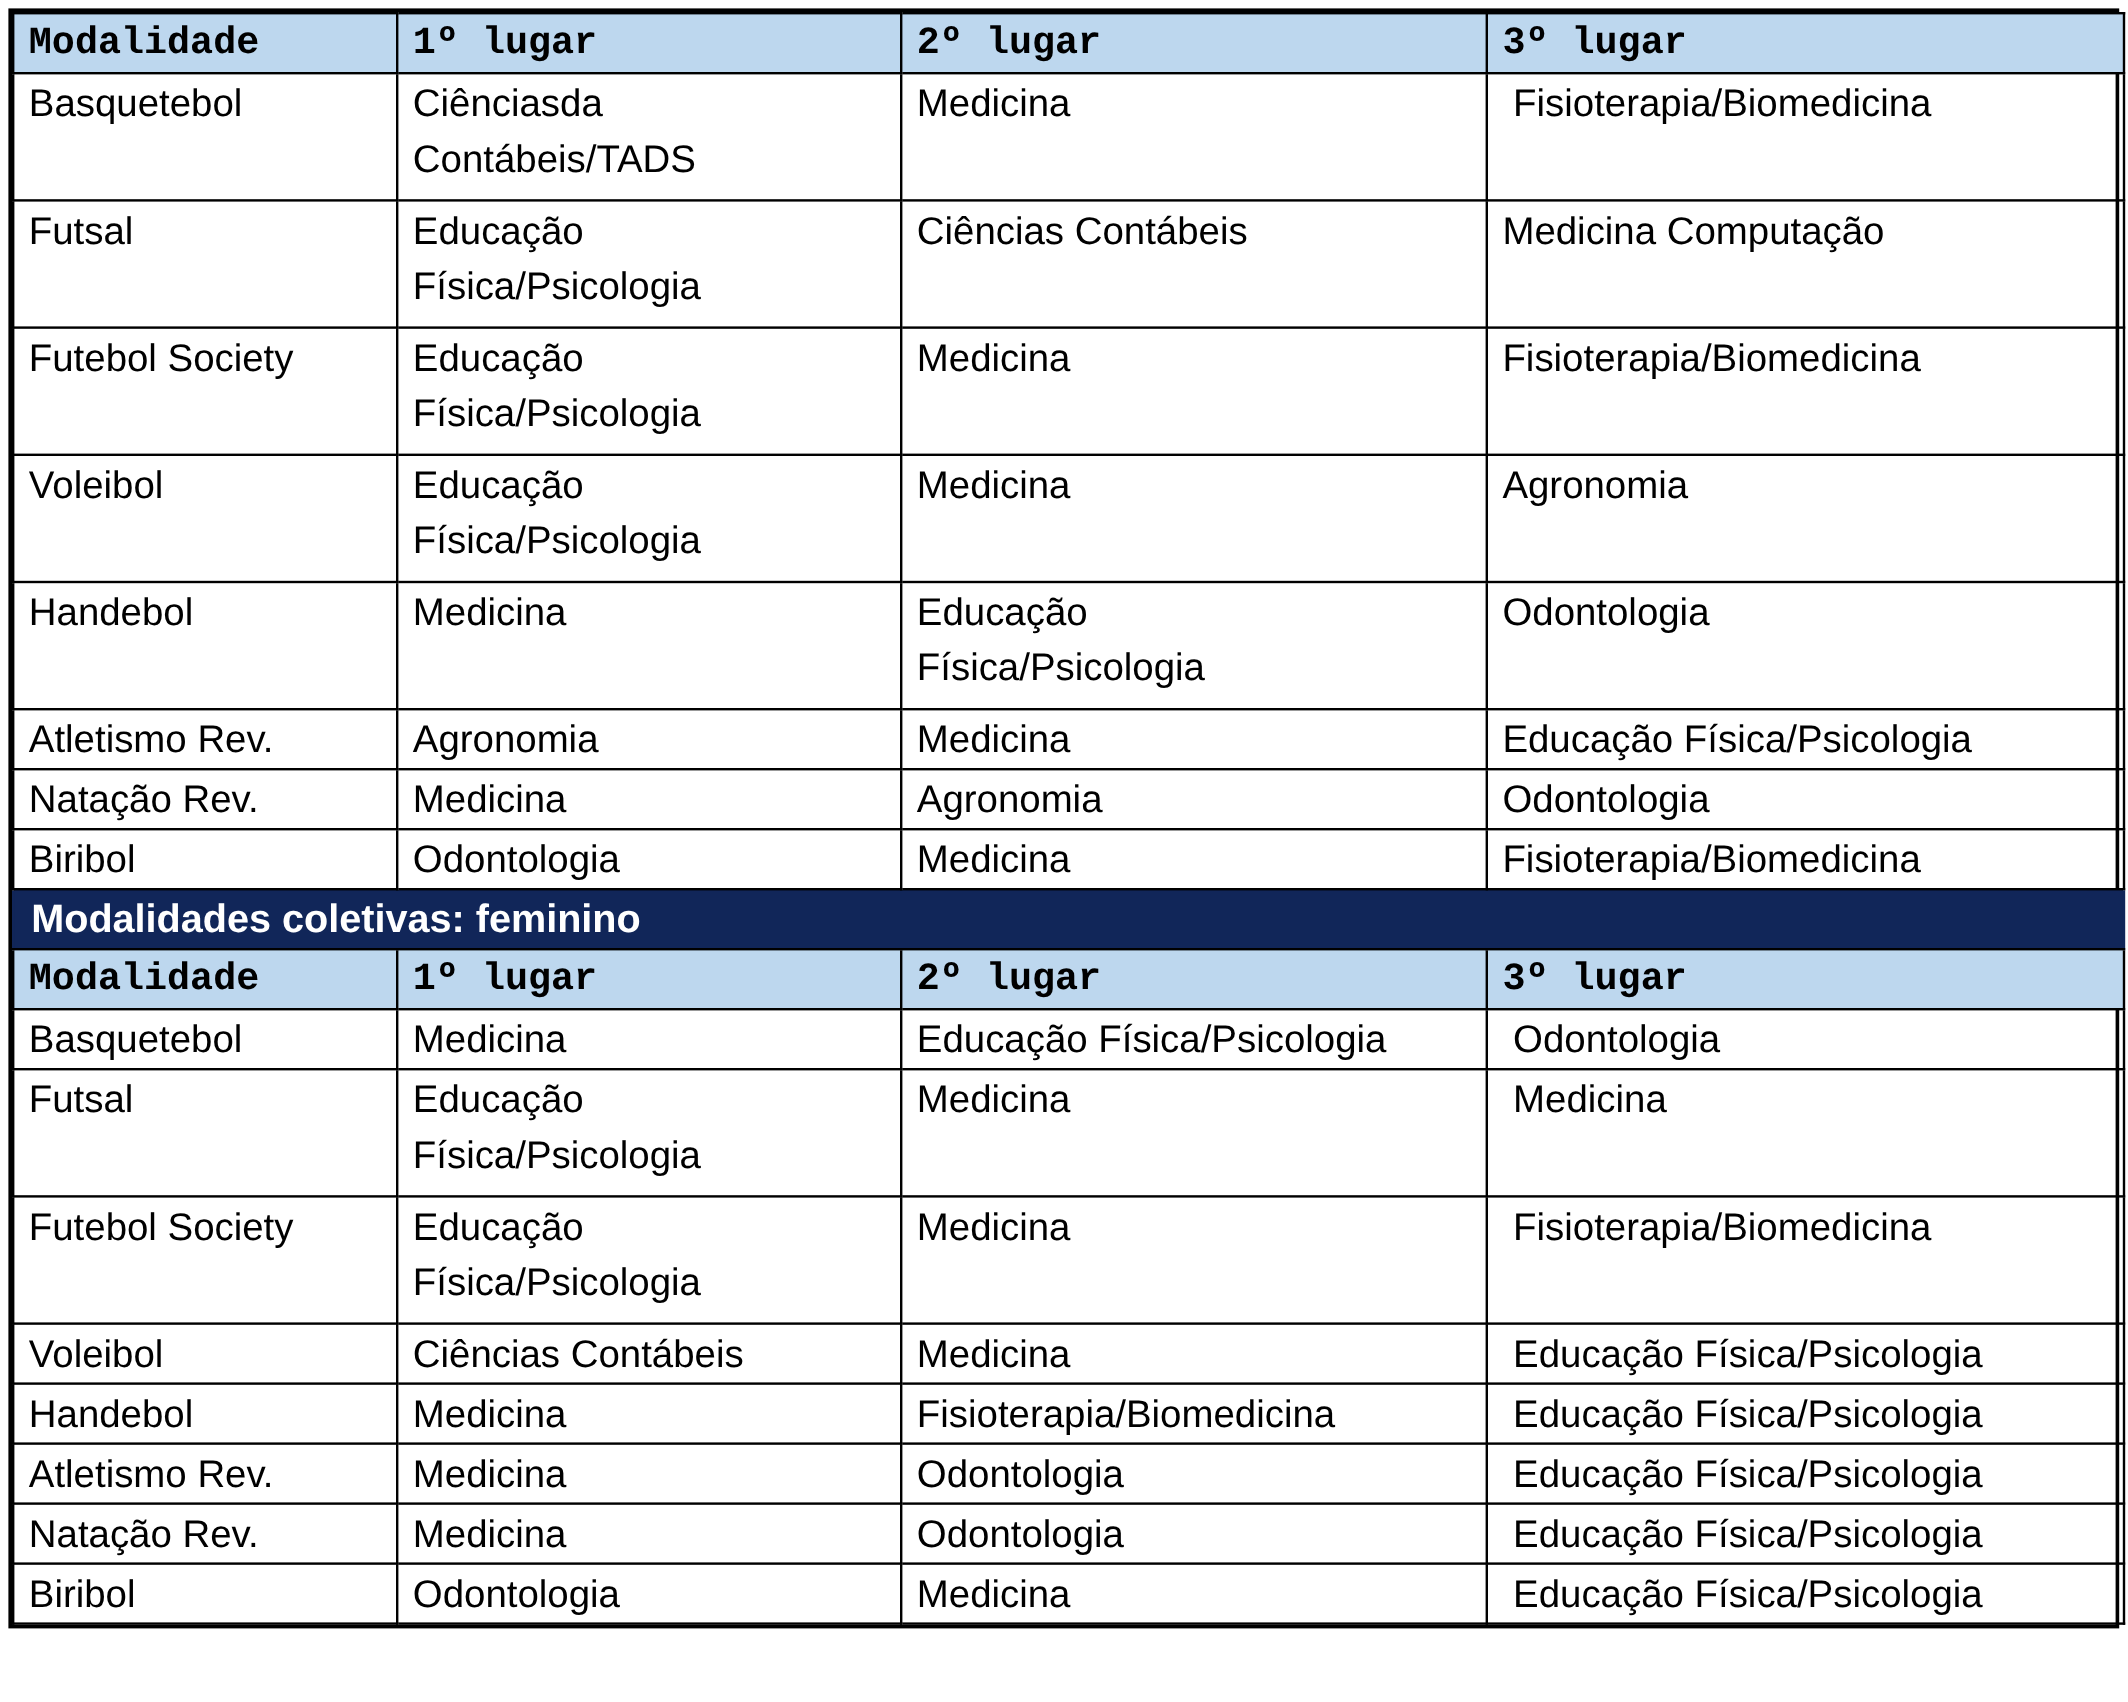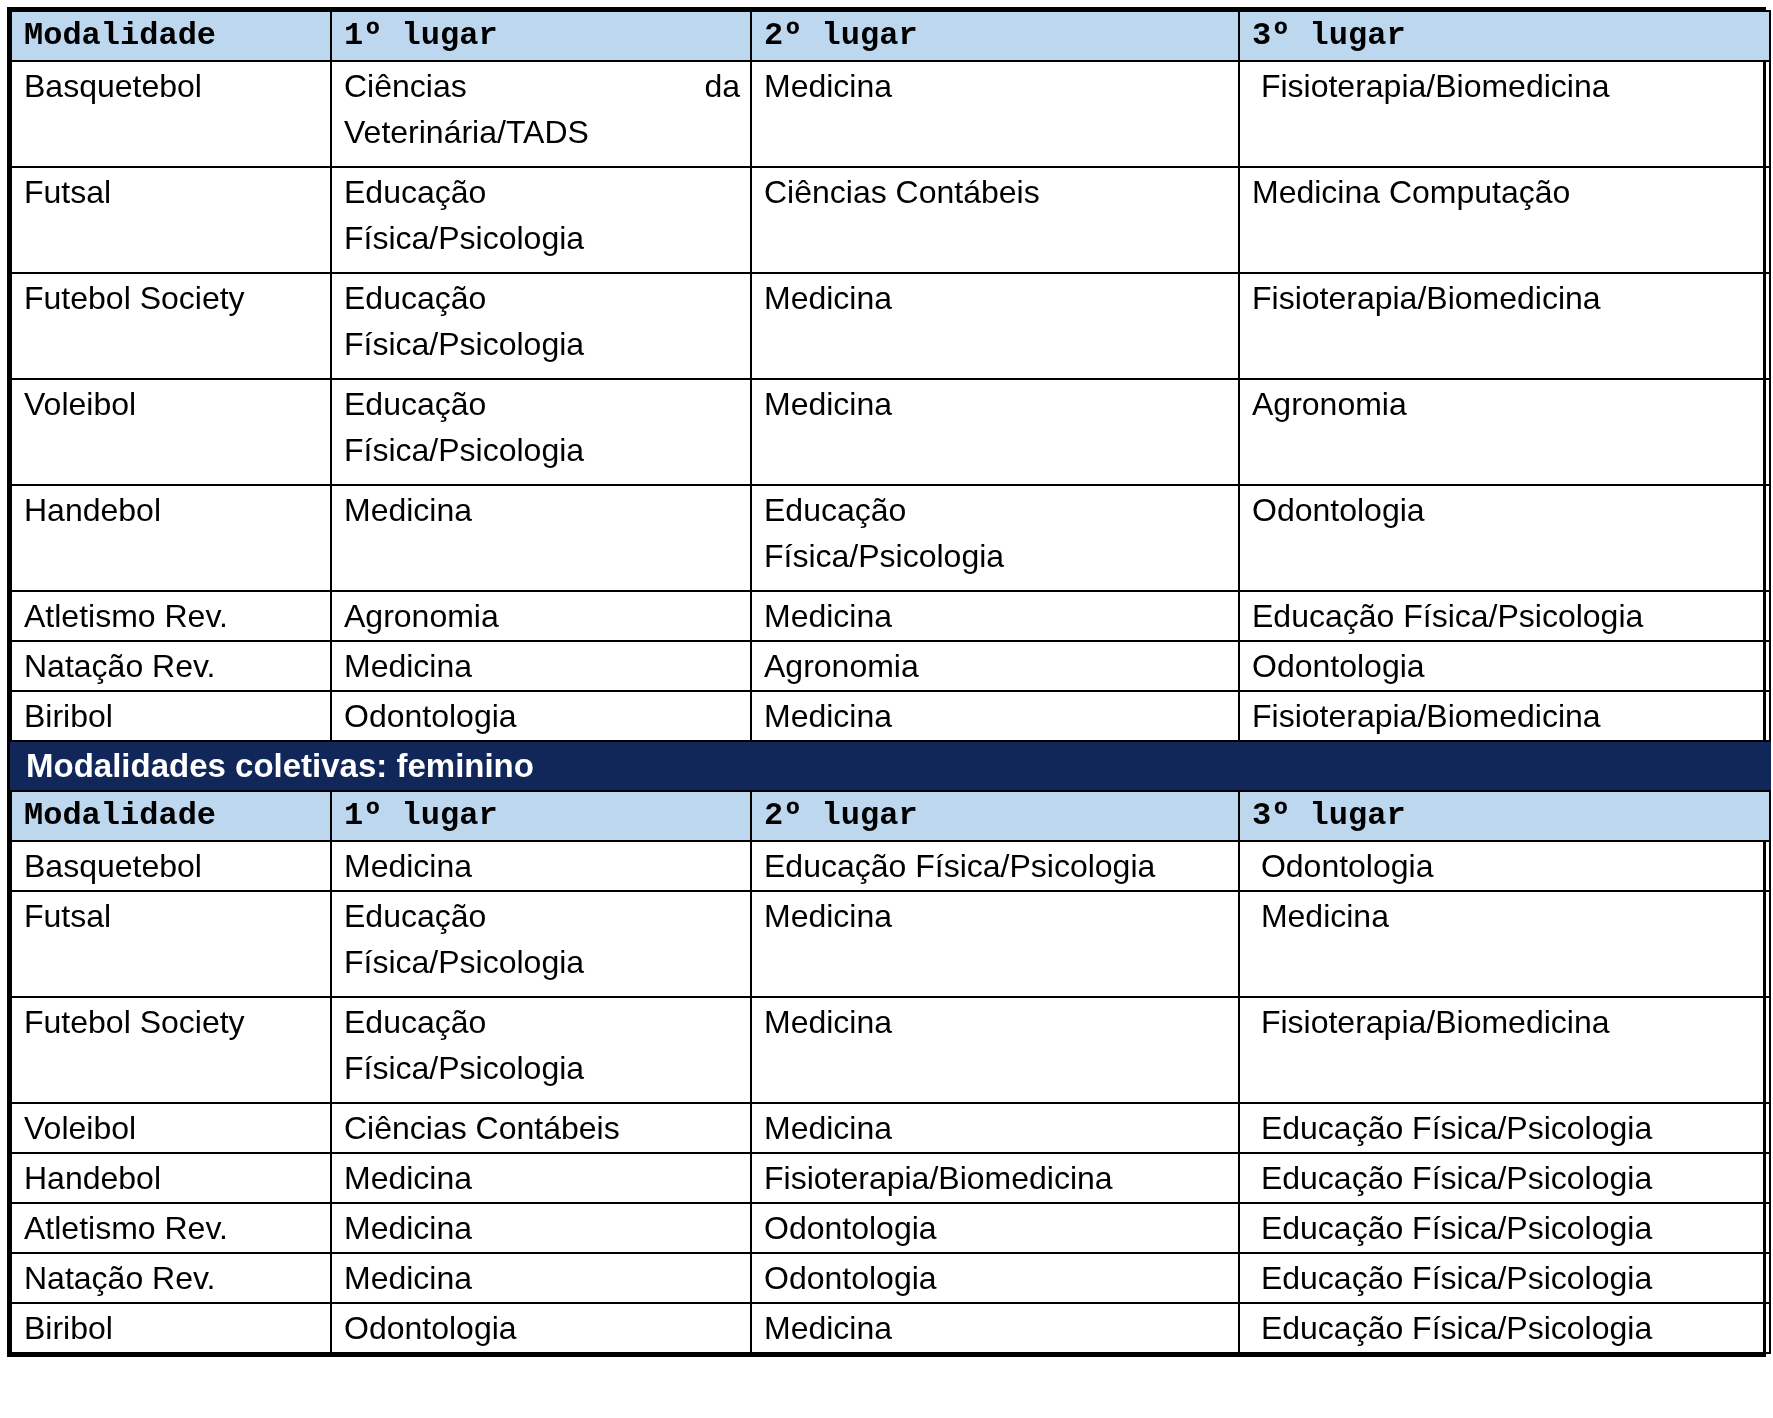--- a/index.html
+++ b/index.html
@@ -51,21 +51,20 @@
   tr.header-row td {
     background: var(--lightblue, #BDD7EE);
     color: var(--header-text, #000);
     font-weight: bold;
     vertical-align: middle;
   }
   tr.short { height: 34px; }
   tr.tall  { height: 106px; }
   .jline {
     display: flex;
-    justify-content: space-between;
   }
   .cline { white-space: pre-wrap; }
 </style>
 </head>
 <body style="background: rgb(255, 255, 255);">
 
 <div class="doc">
   <table class="results">
     <colgroup>
       <col style="width:320px">
@@ -82,21 +81,21 @@
         </tr>
         <tr class="tall">
           <td class="cell">
             <div class="cline">Basquetebol</div>
           </td>
           <td class="cell">
             <div class="jline">
               <span>Ciências</span>
               <span>da</span>
             </div>
-            <div class="cline">Veterinária/TADS</div>
+            <div class="cline">Contábeis/TADS</div>
           </td>
           <td class="cell">
             <div class="cline">Medicina</div>
           </td>
           <td class="cell">
             <div class="cline">&nbsp;Fisioterapia/Biomedicina</div>
           </td>
         </tr>
         <tr class="tall">
           <td class="cell">

